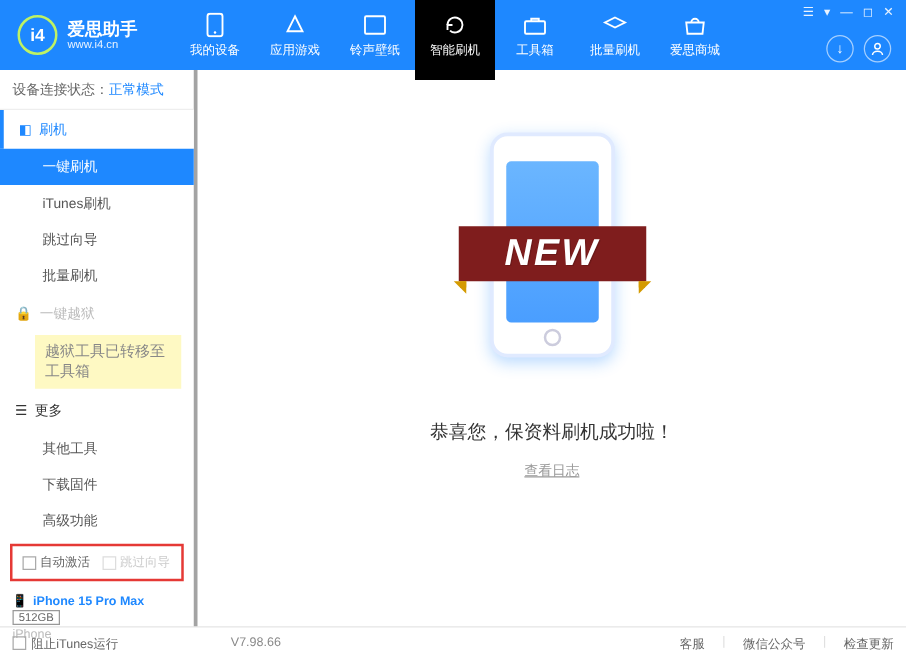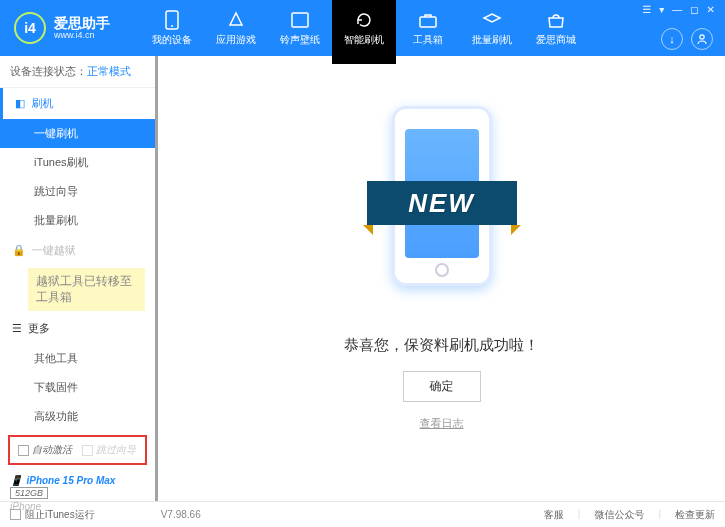--- a/index.html
+++ b/index.html
@@ -26,38 +26,38 @@
 
 .sb-section { font-size: 11px; }
 .sb-header { padding: 8px 12px; display: flex; align-items: center; gap: 6px; color: #333; cursor: pointer; }
 .sb-header.blue { border-left: 3px solid #1e88ff; background: #fff; color: #1e88ff; }
 .sb-item { padding: 7px 12px 7px 34px; color: #555; cursor: pointer; }
 .sb-item.active { background: #1e88ff; color: #fff; }
 .sb-item.gray-block { background: #fef9c3; margin: 2px 10px 2px 28px; padding: 6px 8px; font-size: 12px; color: #888; line-height: 1.3; }
 .sb-header.locked { color: #bbb; }
 .lock-icon { color: #ccc; }
 
-.sb-bottom { margin-top: auto; font-style: italic; }
+.sb-bottom { margin-top: auto; }
 .checkbox-row { border: 2px solid #e53935; padding: 6px 8px; margin: 4px 8px; display: flex; gap: 10px; font-size: 10px; align-items: center; }
 .cb-label { display: flex; align-items: center; gap: 3px; color: #666; }
 .cb-label.dim { color: #ccc; }
 .cb-box { width: 11px; height: 11px; border: 1px solid #aaa; display: inline-block; }
 .cb-box.dim { border-color: #ddd; }
 
 .device-info { padding: 6px 10px; font-size: 10px; }
 .device-name { color: #1e88ff; font-weight: bold; display: flex; align-items: center; gap: 4px; }
 .storage-badge { display: inline-block; border:1px solid #999; padding: 0 4px; font-size: 9px; color: #666; margin-top: 1px; }
 .device-type { color: #bbb; font-size: 10px; margin-top: 2px; }
 
 .content { flex: 1; display: flex; flex-direction: column; align-items: center; padding-top: 40px; position: relative; }
 .phone-illust { width: 130px; height: 220px; position: relative; }
 .phone-body { width: 100px; height: 180px; background: #fff; border-radius: 14px; position: absolute; left: 15px; top: 10px; box-shadow: 0 4px 12px rgba(30,136,255,0.3); border: 3px solid #e0eaff; }
 .phone-screen { position: absolute; left: 10px; top: 20px; right: 10px; bottom: 25px; background: linear-gradient(#6bb6ff,#4a9eff); border-radius: 4px; }
 .phone-home { position: absolute; bottom: 6px; left: 50%; transform: translateX(-50%); width: 14px; height: 14px; border: 2px solid #ccd; border-radius: 50%; }
-.new-banner { position: absolute; top: 85px; left: -10px; right: -10px; height: 44px; background: #0c4a6e; display: flex; align-items: center; justify-content: center; font-weight: 900; font-style: italic; color: #fff; font-size: 26px; letter-spacing: 2px; text-shadow: 1px 1px 0 rgba(0,0,0,0.15); }
+.new-banner { position: absolute; top: 85px; left: -10px; right: -10px; height: 44px; background: #7f1d1d; display: flex; align-items: center; justify-content: center; font-weight: 900; font-style: italic; color: #fff; font-size: 30px; letter-spacing: 2px; text-shadow: 1px 1px 0 rgba(0,0,0,0.15); }
 .new-banner::before, .new-banner::after { content:""; position:absolute; width:0;height:0; border: 10px solid transparent; }
 .new-banner::before { left:-4px; bottom:-10px; border-top-color:#d49a00; border-right-color:#d49a00; border-width:5px; }
 .new-banner::after { right:-4px; bottom:-10px; border-top-color:#d49a00; border-left-color:#d49a00; border-width:5px; }
 
 .success-msg { margin-top: 20px; font-size: 15px; color: #333; }
 .ok-btn { margin-top: 16px; padding: 6px 26px; border: 1px solid #ccc; background: #fff; font-size: 12px; cursor: pointer; color: #333; }
 .log-link { margin-top: 14px; font-size: 11px; color: #999; cursor: pointer; text-decoration: underline; }
 
 .footer { height: 26px; border-top: 1px solid #e5e5e5; display: flex; align-items: center; padding: 0 10px; font-size: 10px; color: #666; }
 .footer-cb { display: flex; align-items: center; gap: 4px; }
@@ -215,31 +215,30 @@
 
   <div class="content">
     <div class="phone-illust">
       <div class="phone-body">
         <div class="phone-screen"></div>
         <div class="phone-home"></div>
       </div>
       <div class="new-banner">NEW</div>
     </div>
     <div class="success-msg">恭喜您，保资料刷机成功啦！</div>
-    <button class="ok-btn">确定</button>
     <a class="log-link">查看日志</a>
   </div>
 </div>
 
 <div class="footer">
   <label class="footer-cb">
     <span class="cb-box"></span>
     <span>阻止iTunes运行</span>
   </label>
-  <span style="margin-left:66px;color:#888">V7.98.66</span>
+  <span style="margin-left:90px;color:#888">V7.98.66</span>
   <div class="footer-right">
     <span>客服</span>
     <span class="vline">|</span>
     <span>微信公众号</span>
     <span class="vline">|</span>
     <span>检查更新</span>
   </div>
 </div>
 
 </body></html>

